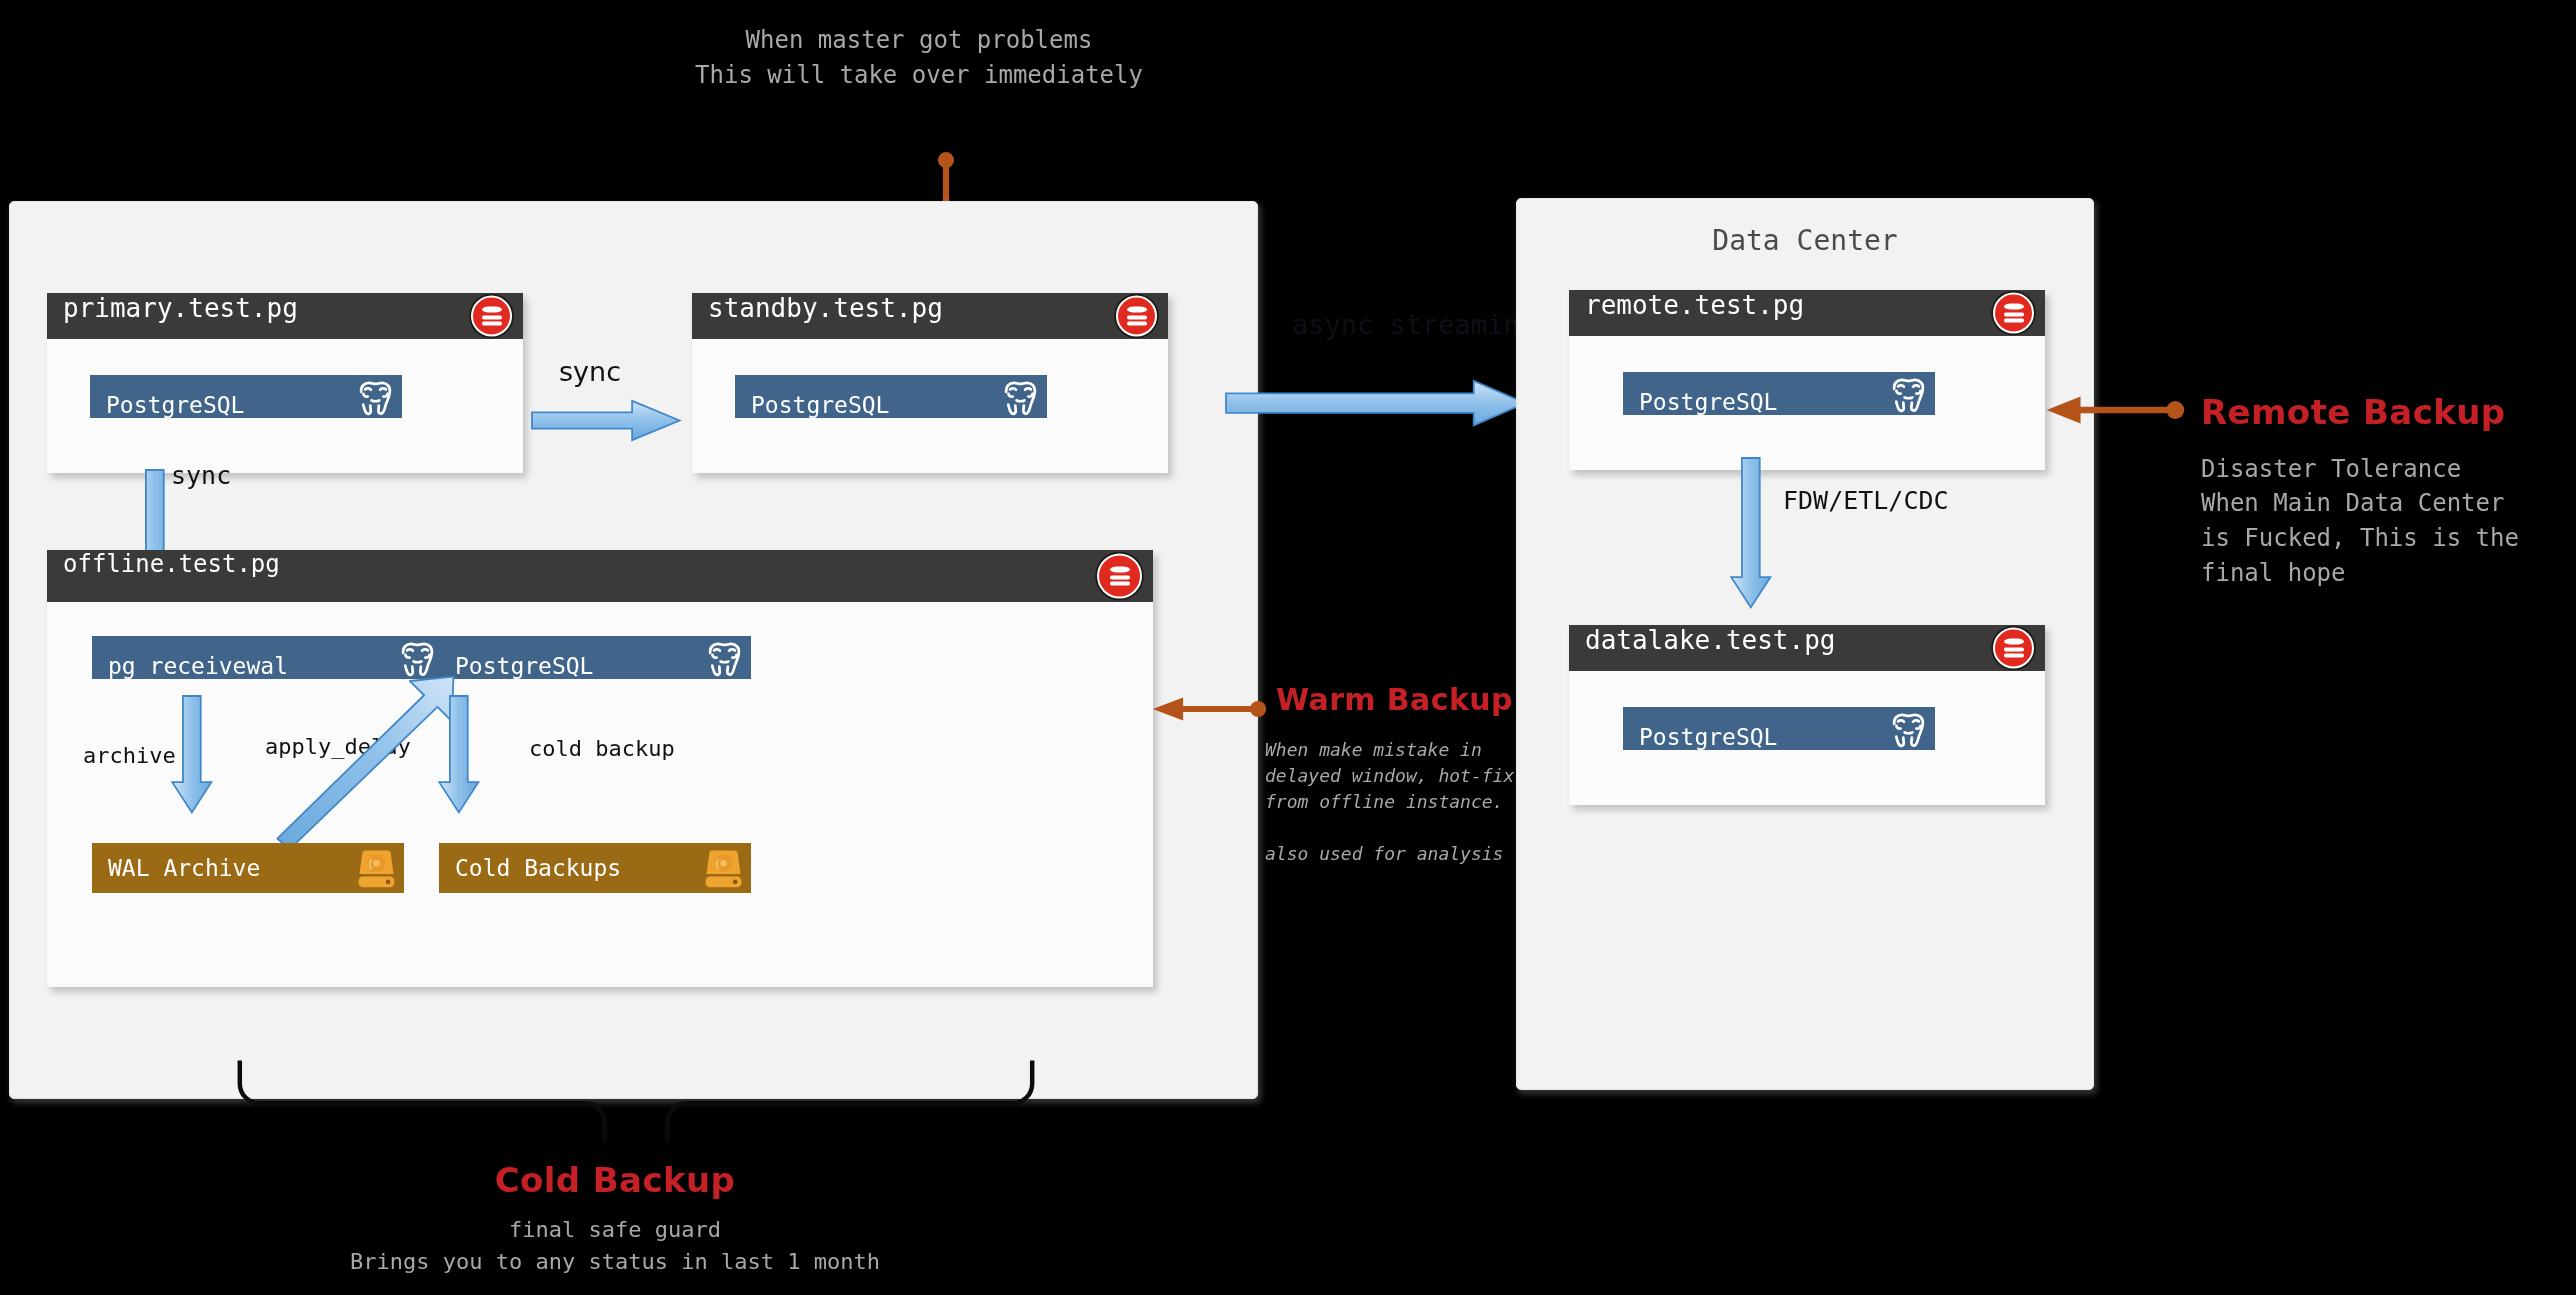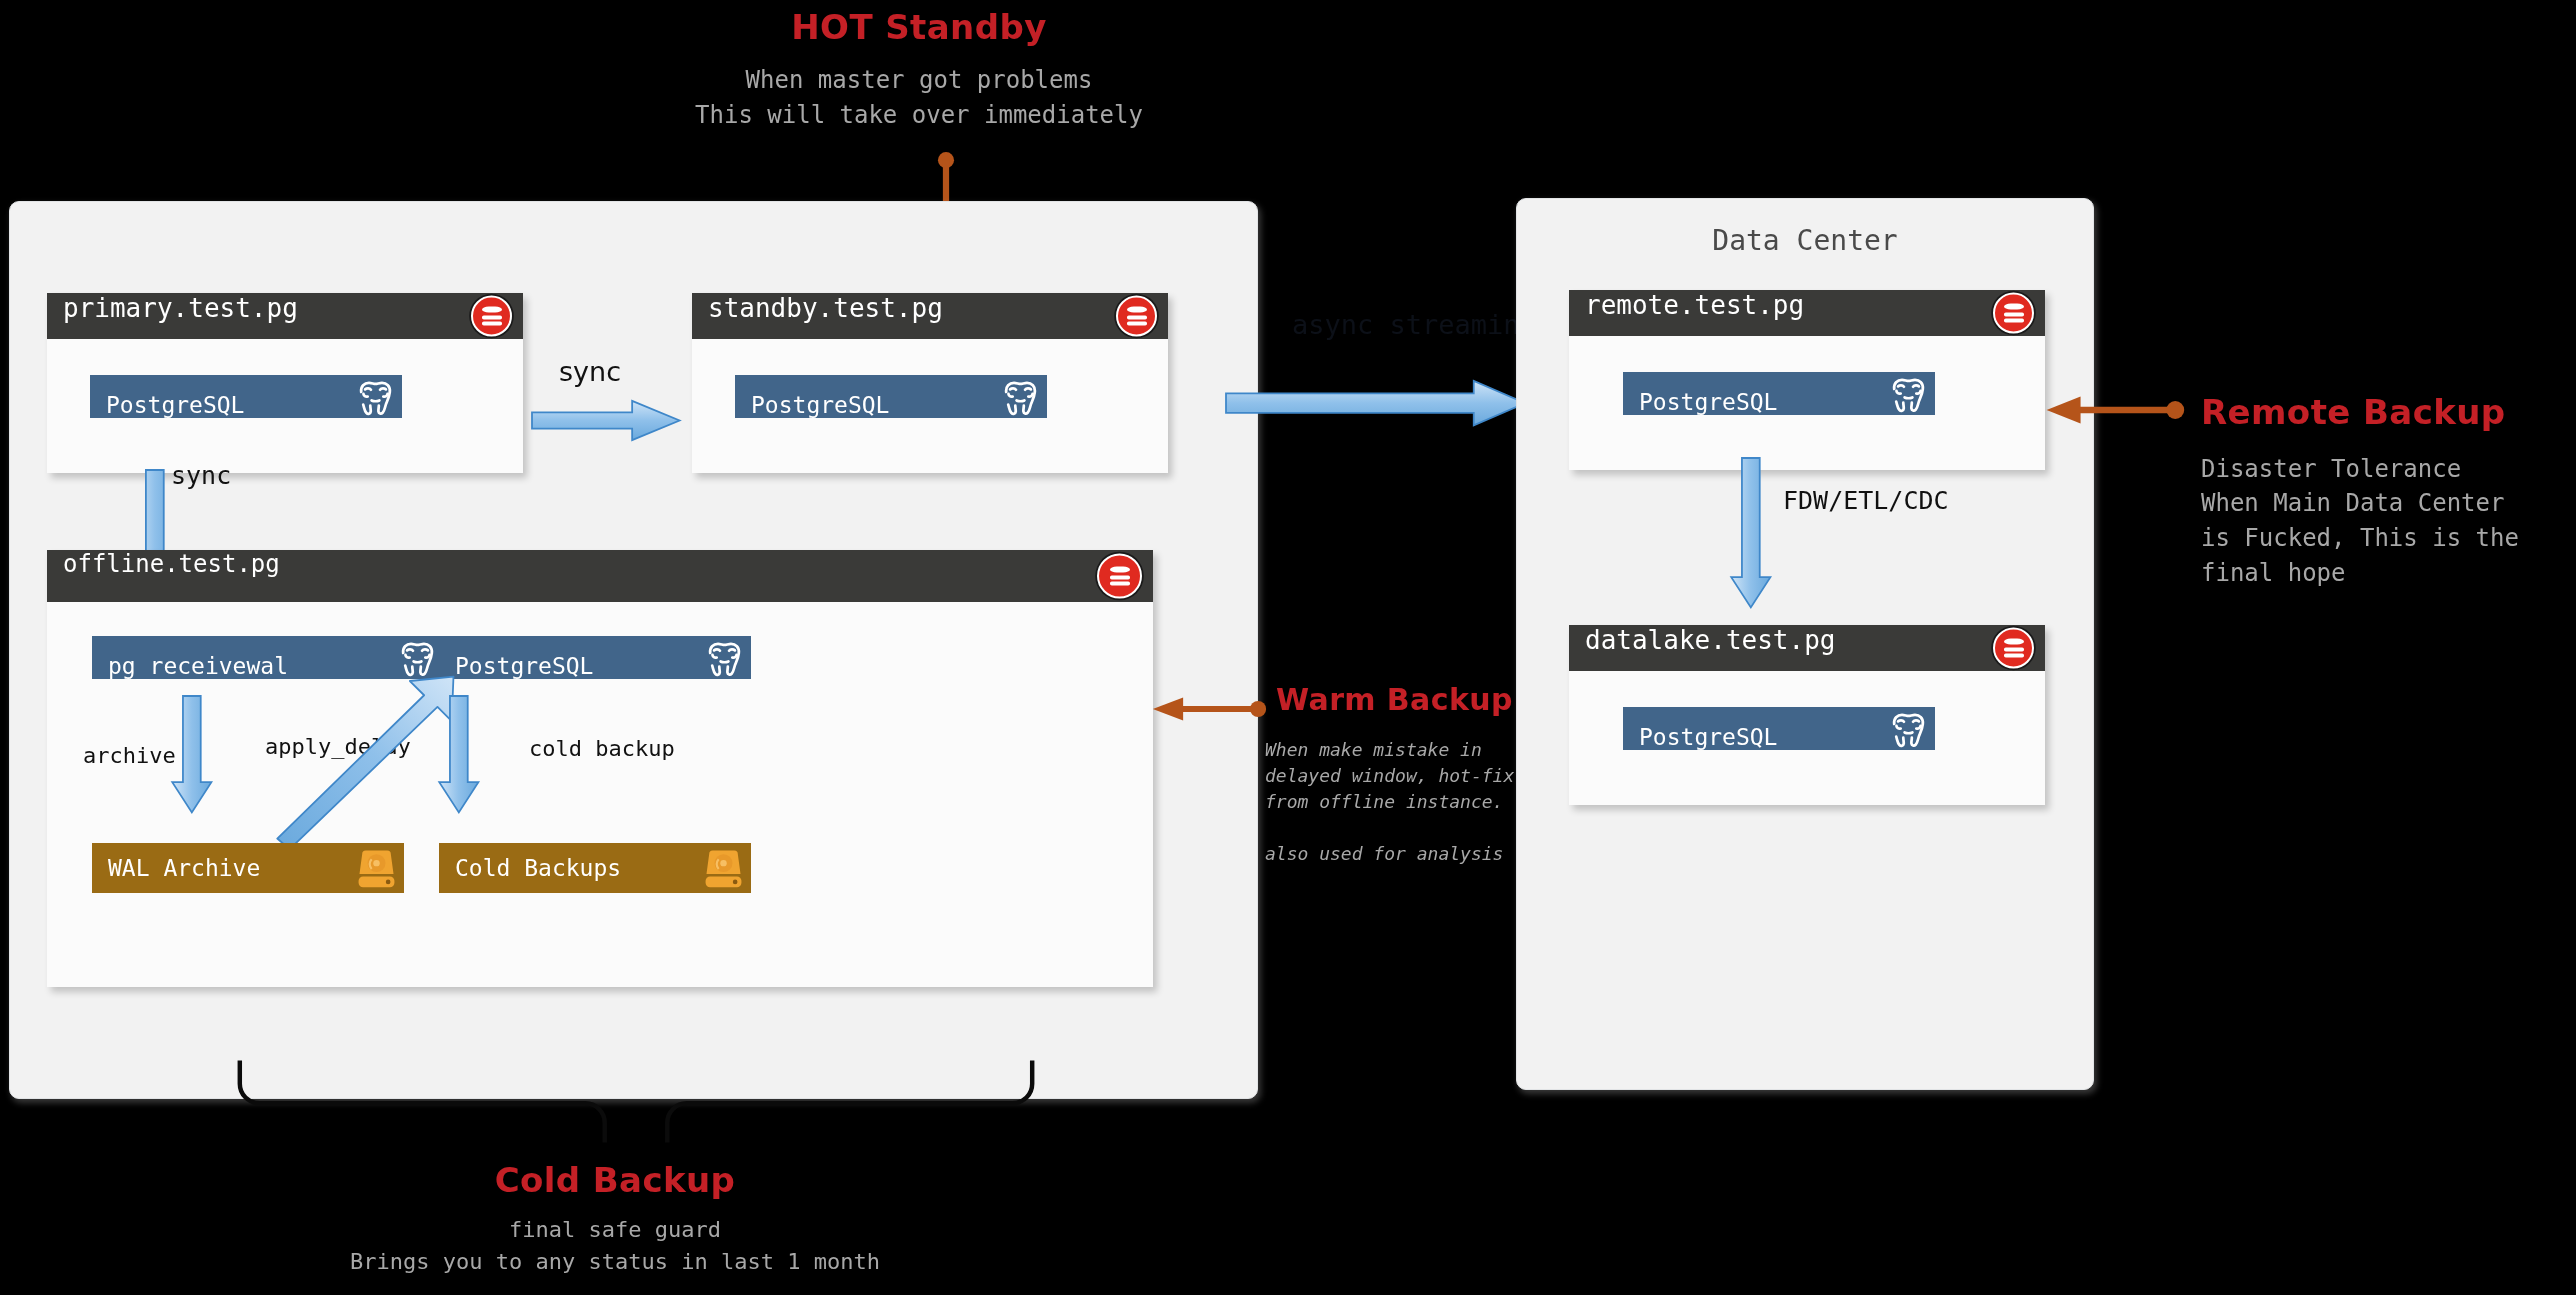--- a/index.html
+++ b/index.html
@@ -13,21 +13,21 @@
     color:#c42026;font-family:"DejaVu Sans",sans-serif;
     font-weight:bold;letter-spacing:0.4px;white-space:nowrap;
   }
   .anno-body{
     color:#a8a8a8;font-family:"DejaVu Sans Mono",monospace;
     white-space:pre;line-height:1.45;
   }
 
   
   .group{
-    position:absolute;background:#f2f2f2;border-radius:10px;
+    position:absolute;background:#f2f2f2;border-radius:5px;
     box-shadow:2.7px 3.6px 6.2px rgba(255,255,255,.22);
     border:0.9px solid #e2e4e6;
   }
   .group-title{
     position:absolute;width:100%;text-align:center;
     color:#4a4a4a;font-family:"DejaVu Sans Mono",monospace;
     font-size:28px;
   }
 
   
@@ -79,21 +79,20 @@
   
   .conn{position:absolute;}
   .conn svg{display:block;overflow:visible;}
   .brace{position:absolute;}
   .brace svg{display:block;overflow:visible;}
 </style>
 </head>
 <body>
 
 <div style="position:absolute;left:687px;top:7.1px;width:464px;text-align:center;">
-  <div class="anno-title" style="font-size:34px;">HOT Standby</div>
   <div class="anno-body" style="font-size:24px;margin-top:16px;">When master got problems
 This will take over immediately</div>
 </div>
 
 <div class="conn" style="left:928px;top:153px;">
   <svg width="36" height="116" viewBox="0 0 40 130">
     <circle cx="20" cy="8" r="9" fill="#b5541a"></circle>
     <line x1="20" y1="8" x2="20" y2="100" stroke="#b5541a" stroke-width="7"></line>
     <polygon points="20,128 8,94 32,94" fill="#b5541a"></polygon>
   </svg>

